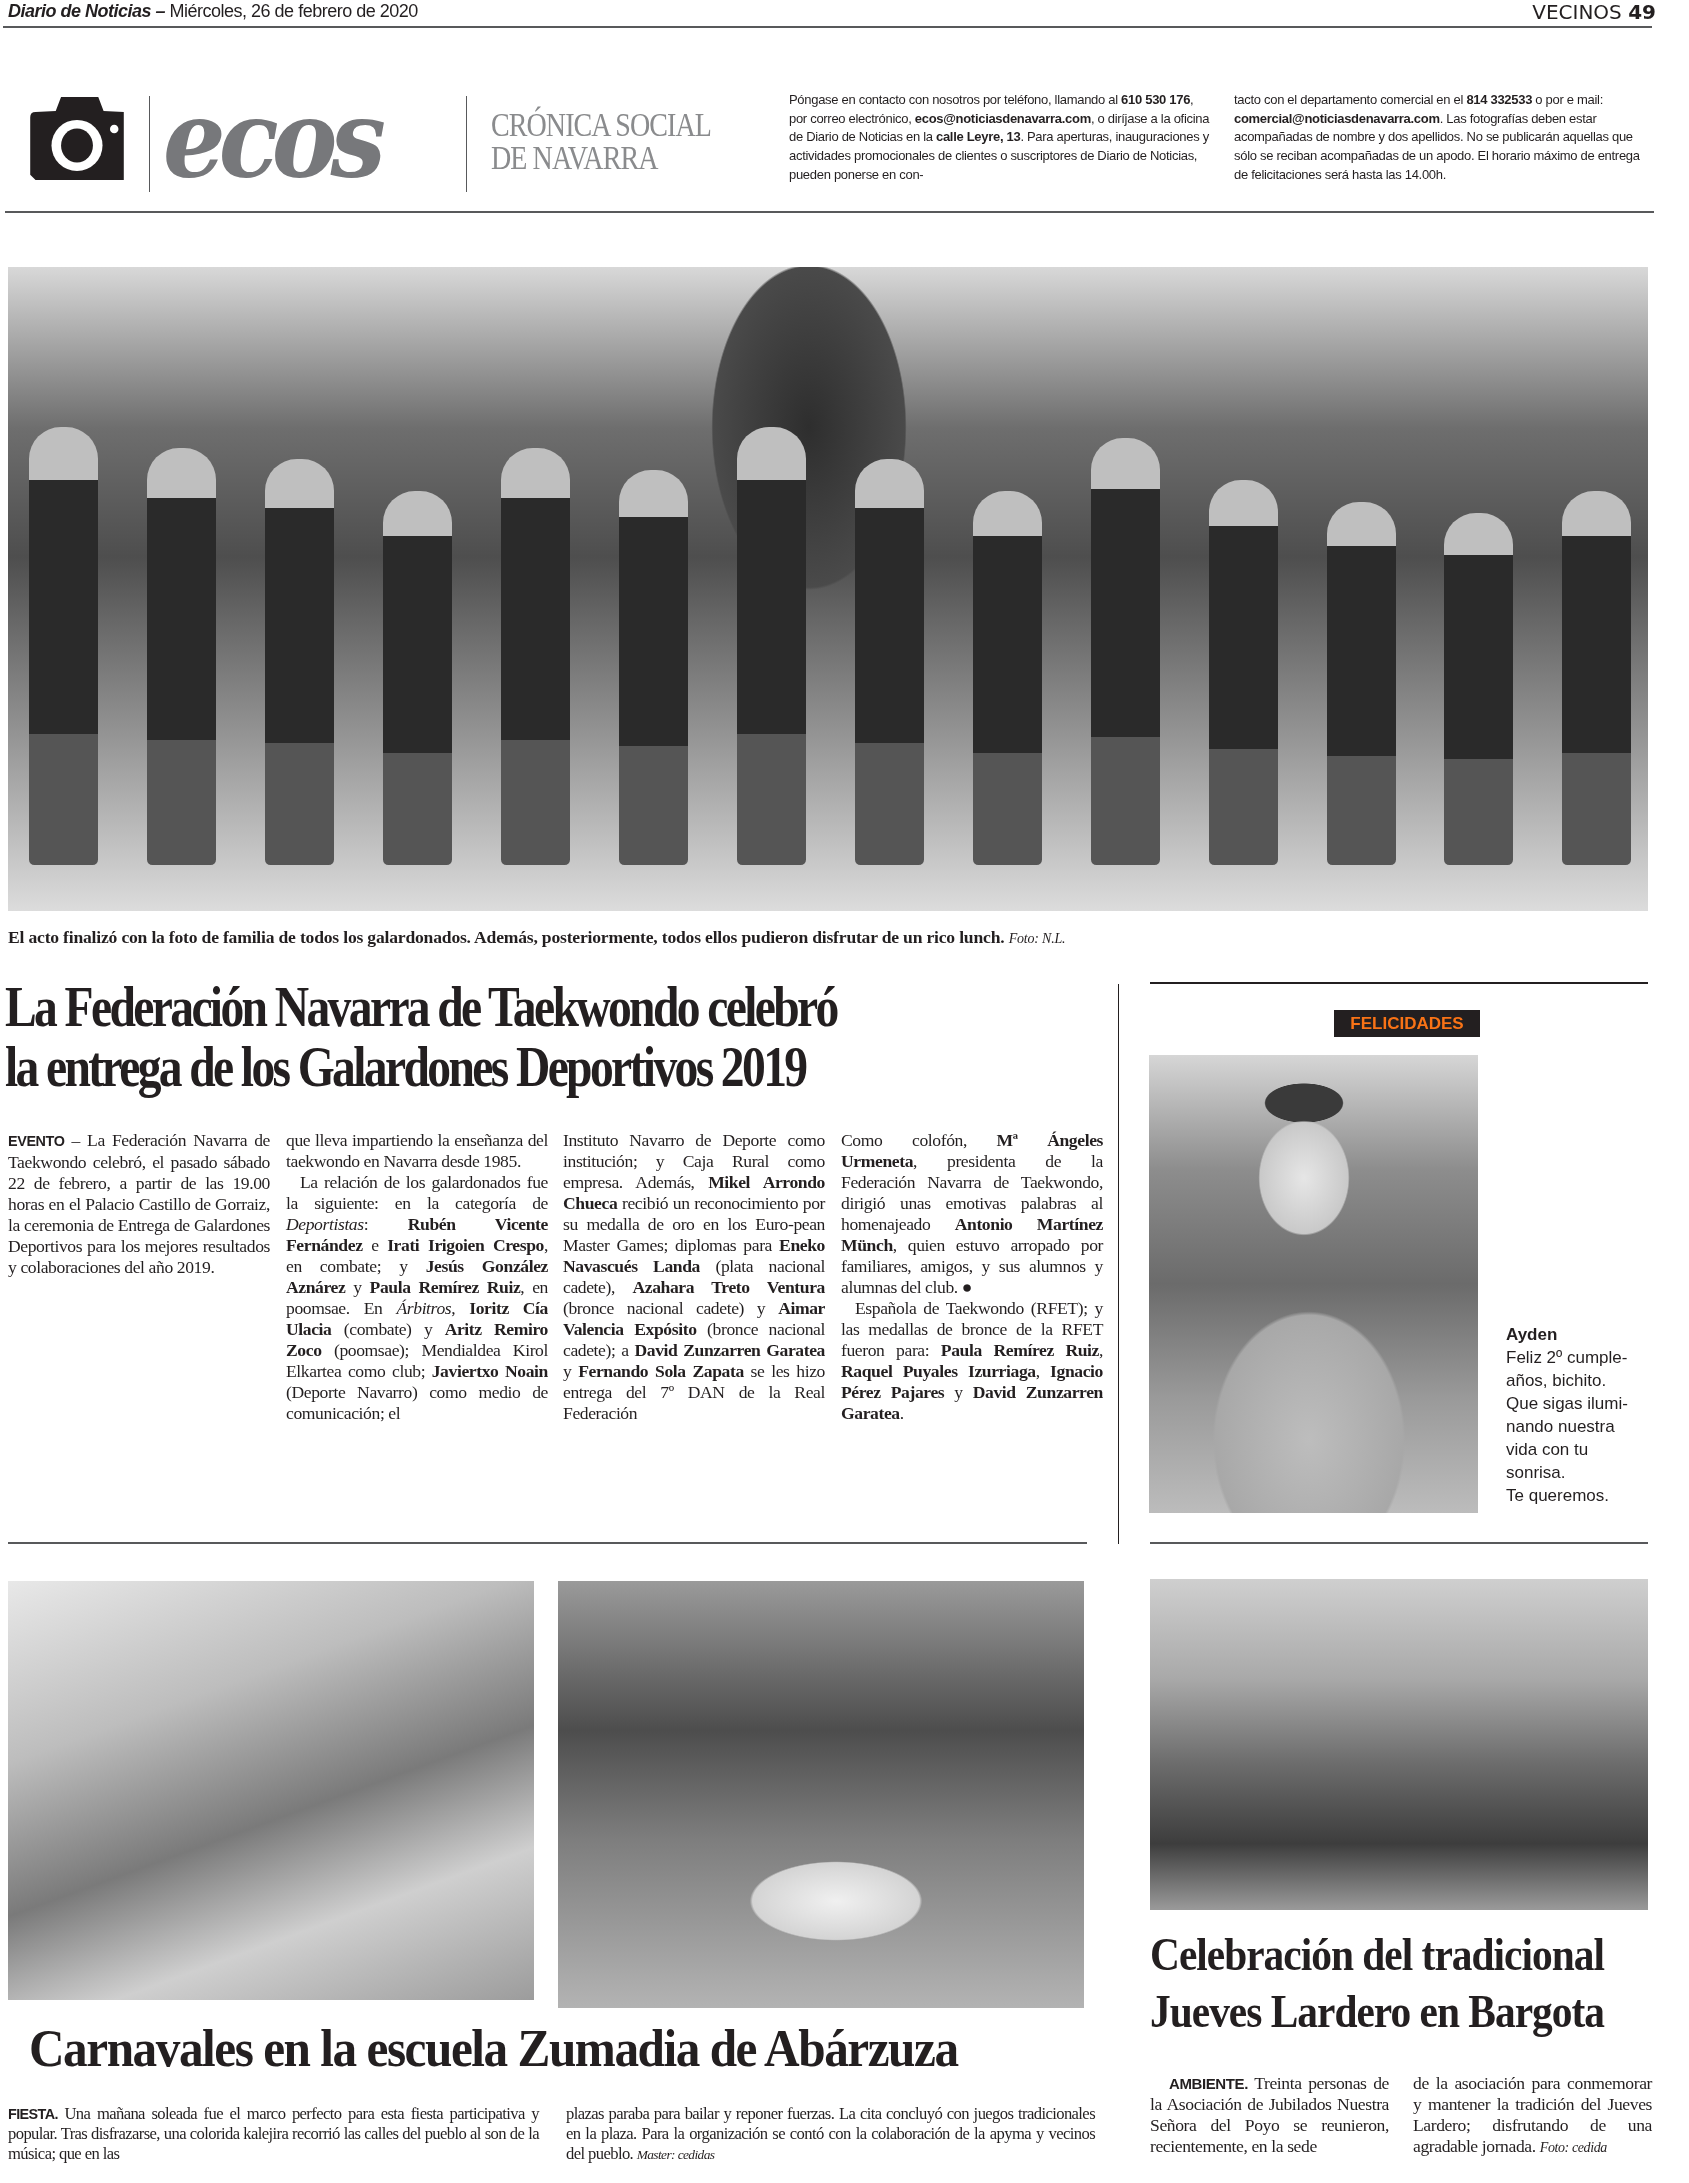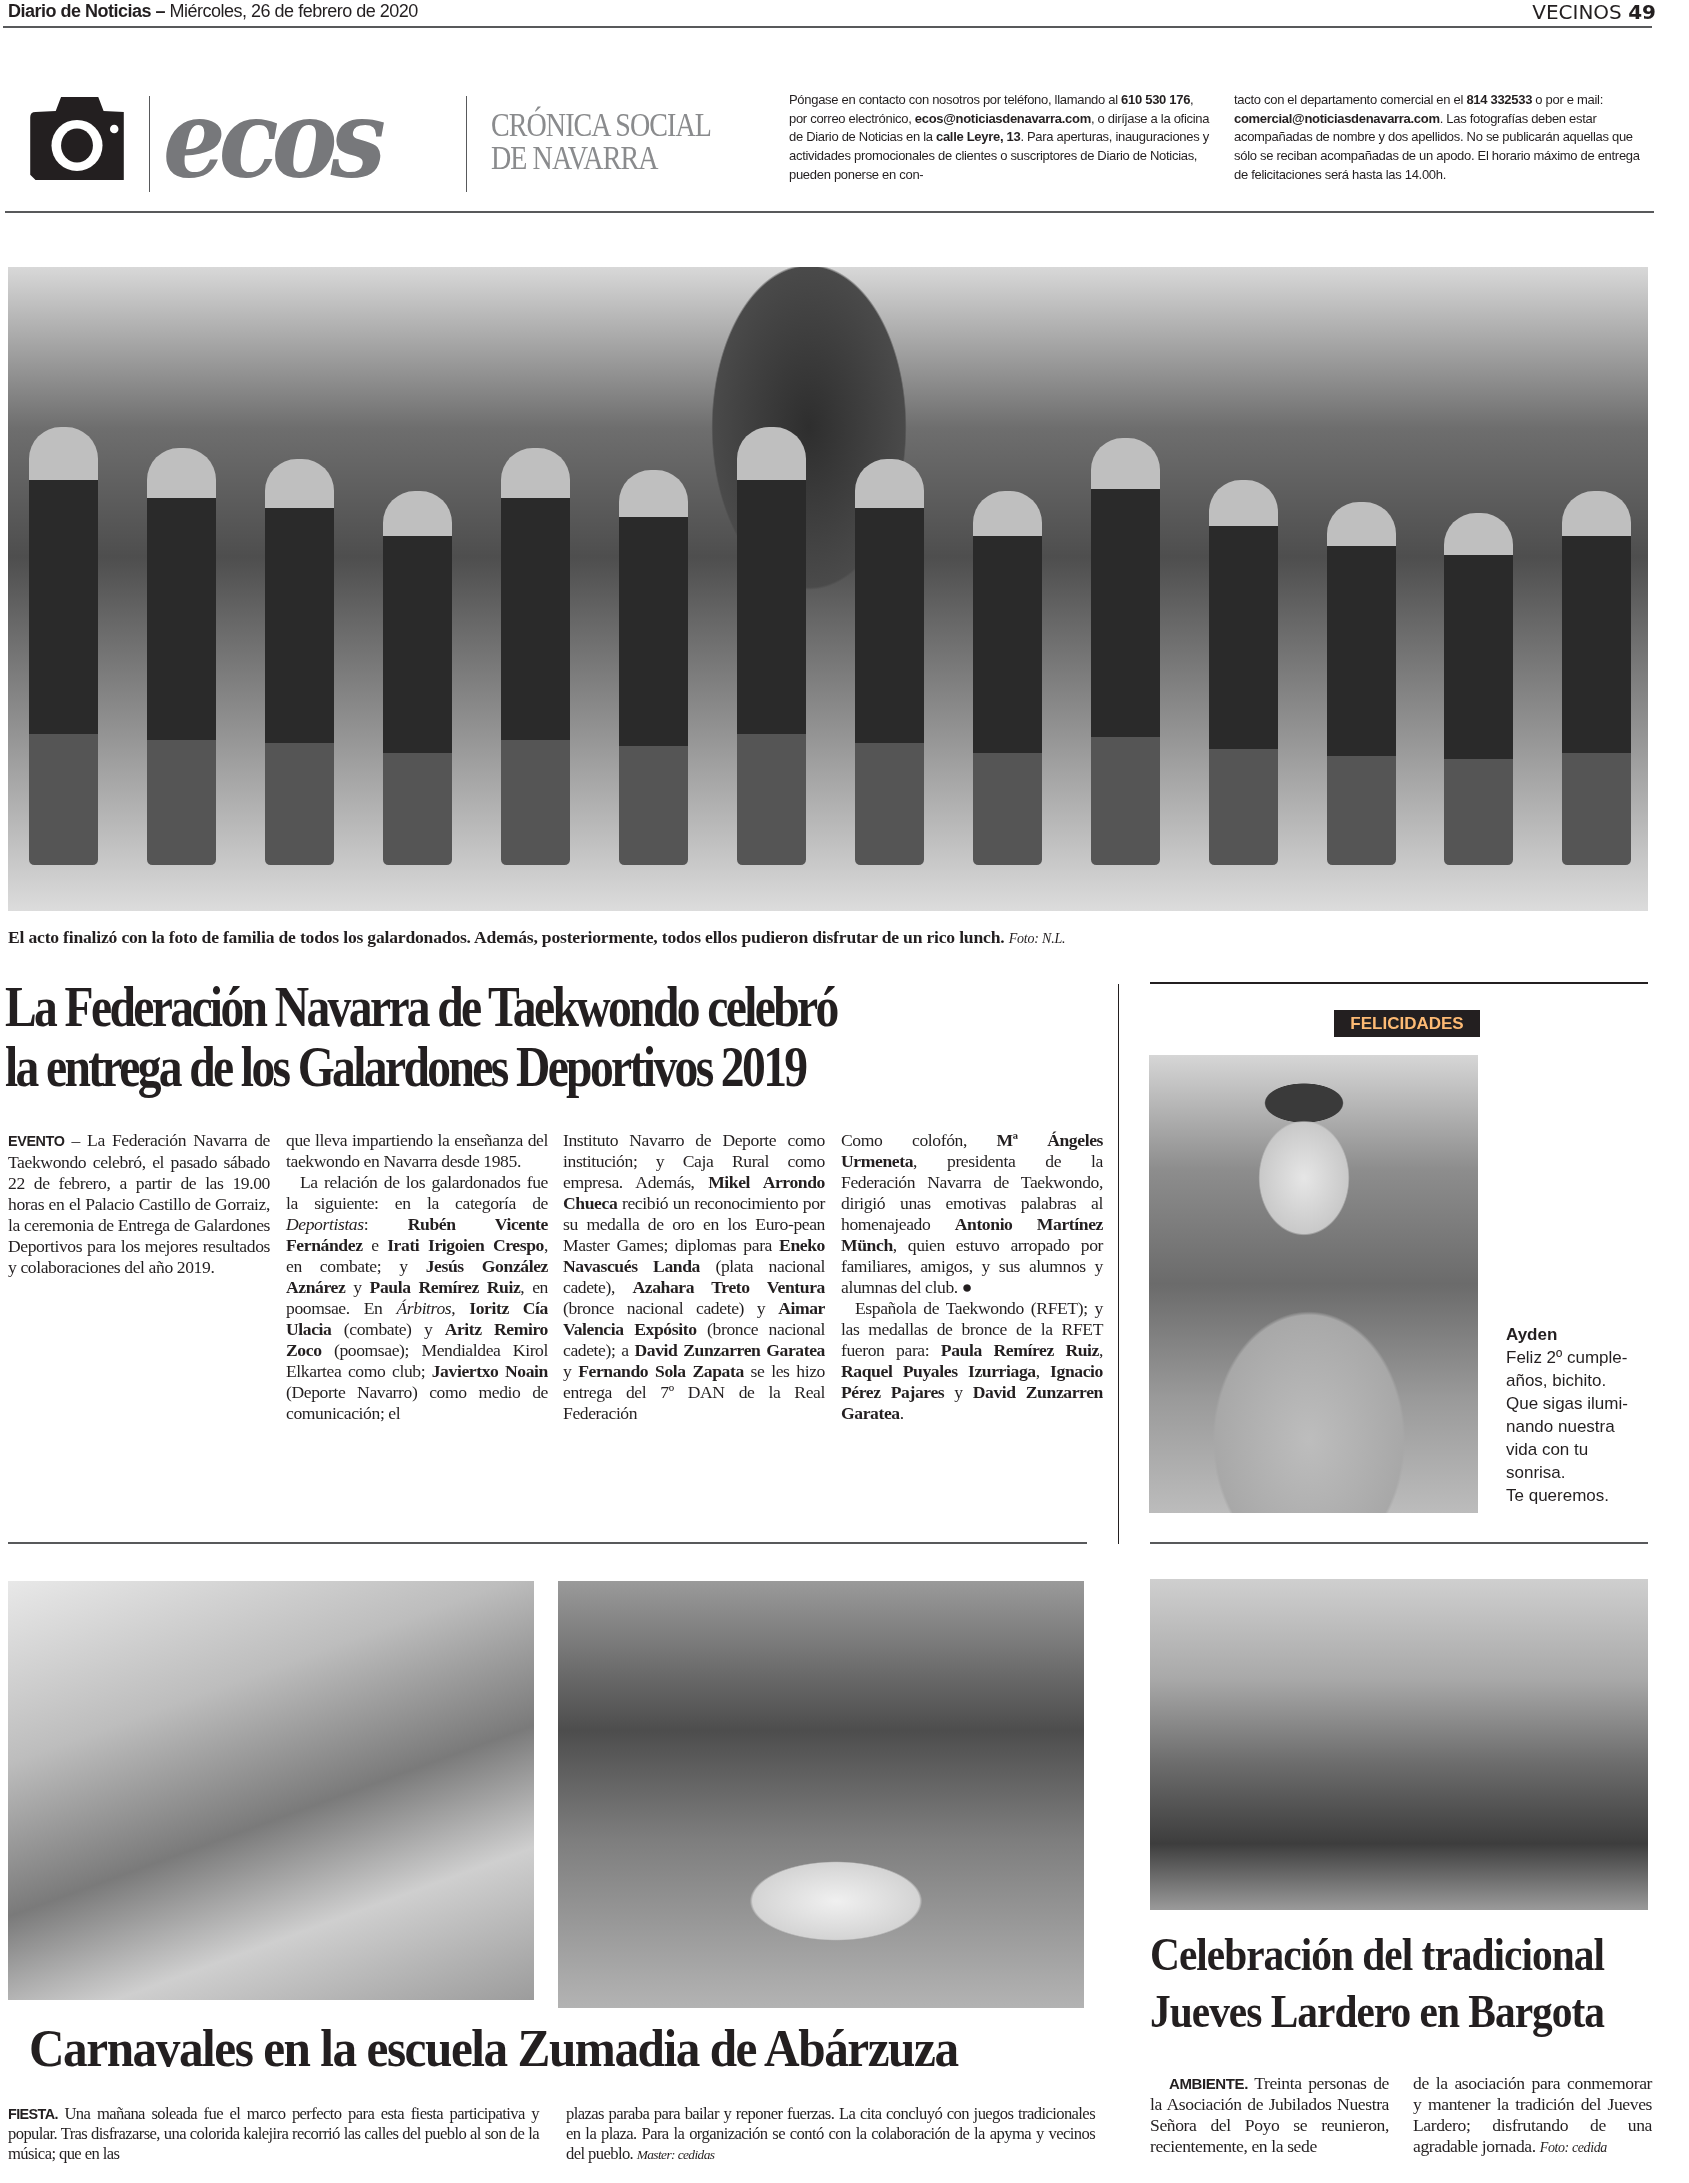--- a/index.html
+++ b/index.html
@@ -2,21 +2,21 @@
 <html style="font-size:8.5px"><head>
 <meta charset="utf-8">
 <style>
   * { box-sizing: border-box; margin: 0; padding: 0; }
   html, body { width: 1689px; height: 2183px; background: #ffffff; overflow: hidden; }
   body { position: relative; font-family: "Liberation Serif", serif; color: #231f20; }
   .abs { position: absolute; }
 
   
   .folio-left { left: 8px; top: 1.1px; font-family: "Liberation Sans", sans-serif; font-size: 18px; letter-spacing: -0.5px; }
-  .folio-left b { font-weight: bold; }
+  .folio-left b { font-weight: bold; font-style: italic; }
   .folio-right { right: 33px; top: 0px; font-family: "DejaVu Sans", sans-serif; font-size: 20px; letter-spacing: 0px; }
   .folio-right b { font-weight: bold; }
   .rule-top { left: 2.7px; top: 26px; width: 1649px; height: 2.1px; background: #58595b; }
 
   
   .camera { left: 29px; top: 96px; width: 96px; height: 84px; }
   .vdiv1 { left: 149px; top: 96px; width: 1.1px; height: 96px; background: #58595b; }
   .ecos-logo { left: 163px; top: 85px; font-family: "DejaVu Serif", serif; font-style: italic; font-weight: bold; font-size: 107px; color: #77787b; letter-spacing: -7.5px; line-height: 107px; transform: scaleX(0.92); transform-origin: left top; }
   .vdiv2 { left: 466px; top: 96px; width: 1.1px; height: 96px; background: #58595b; }
   .cronica { left: 491px; top: 109px; font-family: "Liberation Serif", serif; font-size: 33px; line-height: 33px; color: #8a8b8d; letter-spacing: -1.1px; transform: scaleX(0.85); transform-origin: left top; }
@@ -47,21 +47,21 @@
   .col { top: 1130px; width: 262px; font-family: "Liberation Serif", serif; font-size: 17.6px; line-height: 21px; text-align: justify; letter-spacing: -0.4px; hyphens: manual; }
   .col b { font-weight: bold; }
   .col .lead { font-family: "Liberation Sans", sans-serif; font-weight: bold; font-size: 14.4px; }
   .col p + p { text-indent: 14px; }
   .c1 { left: 8px; } .c2 { left: 286px; } .c3 { left: 563px; } .c4 { left: 841px; }
 
   .vdiv-main { left: 1118px; top: 984px; width: 1.1px; height: 560px; background: #231f20; }
 
   
   .rule-fel { left: 1150px; top: 982px; width: 498px; height: 1.6px; background: #231f20; }
-  .badge { left: 1334px; top: 1010px; width: 146px; height: 27px; background: #231f20; color: #fdba74; font-family: "Liberation Sans", sans-serif; font-weight: bold; font-size: 17px; display: flex; align-items: center; justify-content: center; letter-spacing: 0px; }
+  .badge { left: 1334px; top: 1010px; width: 146px; height: 27px; background: #231f20; color: #f97316; font-family: "Liberation Sans", sans-serif; font-weight: bold; font-size: 17px; display: flex; align-items: center; justify-content: center; letter-spacing: 0px; }
   .kid-photo { left: 1149px; top: 1055px; width: 329px; height: 458px;
     background:
       radial-gradient(ellipse 80px 101px at 155px 123px, #e6e6e6 0%, #c9c9c9 55%, transparent 57%),
       radial-gradient(ellipse 64px 32px at 155px 48px, #3a3a3a 0%, #3a3a3a 60%, transparent 62%),
       radial-gradient(ellipse 144px 192px at 160px 385px, #bdbdbd 0%, #a8a8a8 65%, transparent 67%),
       linear-gradient(180deg, #d6d6d6 0%, #8d8d8d 25%, #6b6b6b 50%, #9a9a9a 75%, #bcbcbc 100%);
   }
   .fel-text { left: 1506px; top: 1323px; width: 144px; font-family: "Liberation Sans", sans-serif; font-size: 17px; line-height: 23px; }
   .fel-name { font-weight: bold; display: block; }
   .fel-msg span { display: block; }

